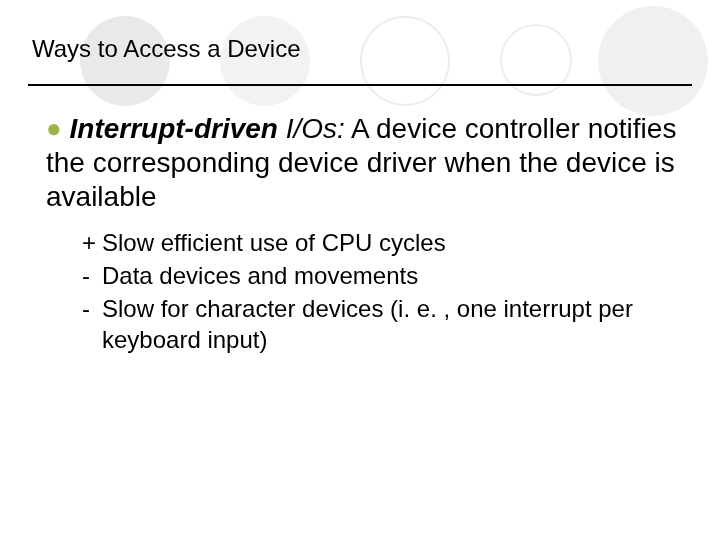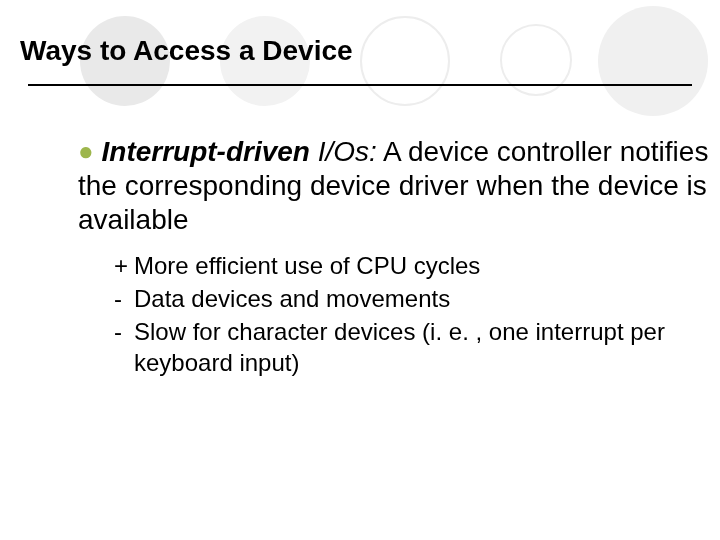--- a/index.html
+++ b/index.html
@@ -35,40 +35,39 @@
   }
   .c1 { width: 90px; height: 90px; top: 2px; left: 80px;  background: #e9e9e9; }
   .c2 { width: 90px; height: 90px; top: 2px; left: 220px; background: #f2f2f2; }
   .c3 { width: 90px; height: 90px; top: 2px; left: 360px; border: 2px solid #ededed; background: transparent; }
   .c4 { width: 72px; height: 72px; top: 10px; left: 500px; border: 2px solid #ededed; background: transparent; }
   .c5 { width: 110px; height: 110px; top: -8px; left: 598px; background: #f0f0f0; }
 
   .title {
     position: absolute;
     top: 36px;
-    left: 20px;
-    font-size: 28px;
+    left: 32px;
+    font-size: 24px;
     line-height: 1.1;
-    font-weight: 700;
+    font-weight: 400;
   }
   .underline {
     position: absolute;
     top: 84px;
     left: 28px;
     width: 664px;
     height: 2px;
     background: #000000;
   }
 
   .body {
     position: absolute;
-    top: 135px;
+    top: 112px;
     left: 46px;
     width: 638px;
-    margin-left: 32px;
   }
 
   .l1 {
     font-size: 28px;
     line-height: 1.22;
     margin-bottom: 14px;
   }
   .bullet {
     color: #9db64c;
     font-size: 26px;
@@ -114,21 +113,21 @@
   <div class="body">
 
     <div class="l1">
       <span class="bullet">●</span>
       <span class="term-strong">Interrupt-driven</span><span class="term-tail"> I/Os:</span><span>  A device controller notifies the corresponding device driver when the device is available</span>
     </div>
 
     <div class="l2">
       <div class="sub-row">
         <span class="sub-mark">+</span>
-        <span class="sub-text">More efficient use of CPU cycles</span>
+        <span class="sub-text">Slow efficient use of CPU cycles</span>
       </div>
       <div class="sub-row">
         <span class="sub-mark">-</span>
         <span class="sub-text">Data devices and movements</span>
       </div>
       <div class="sub-row">
         <span class="sub-mark">-</span>
         <span class="sub-text">Slow for character devices (i. e. , one interrupt per keyboard input)</span>
       </div>
     </div>

